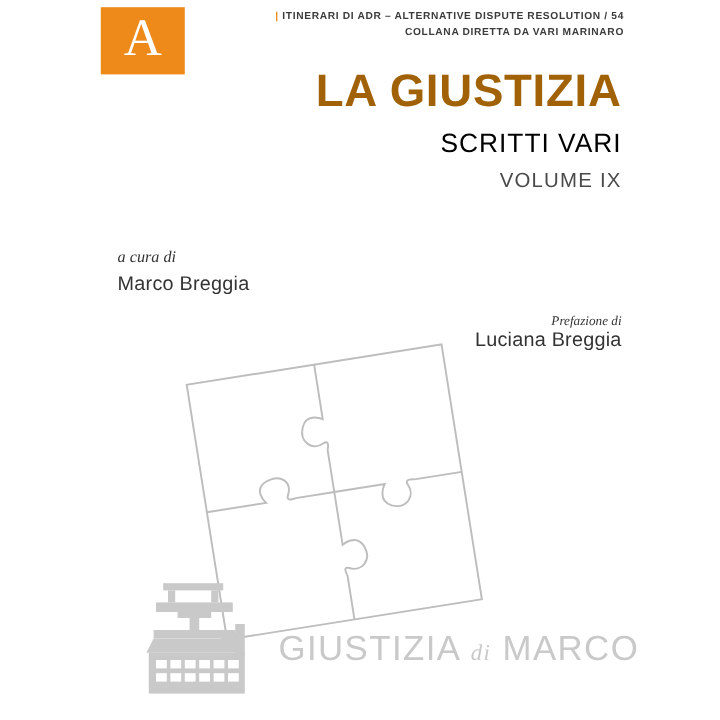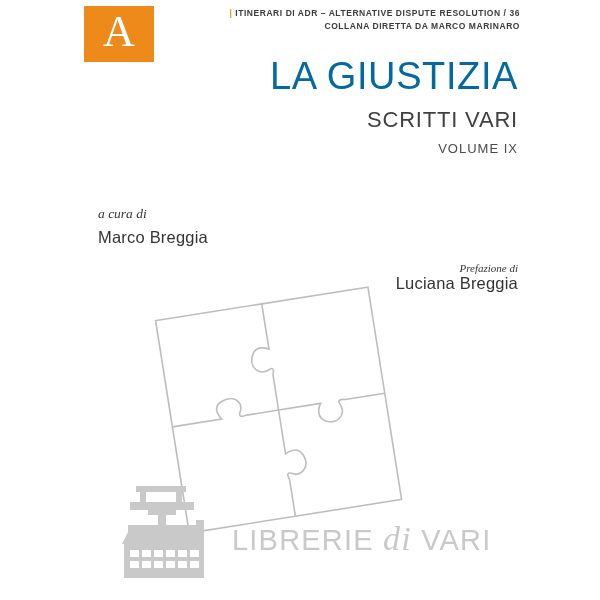--- a/index.html
+++ b/index.html
@@ -73,34 +73,34 @@
   .title-block {
     position: absolute;
     right: 82px;
     top: 56px;
     width: 420px;
     text-align: right;
     color: #2e2e2e;
   }
   .title-l1, .title-l2 {
     font-size: 38px;
-    font-weight: normal;
+    font-weight: bold;
     letter-spacing: 0.6px;
     line-height: 1.08;
-    color: #0369a1;
+    color: #a16207;
   }
   .subtitle {
     font-size: 22px;
     font-weight: normal;
     letter-spacing: 0.8px;
-    color: #404040;
+    color: #000000;
     margin-top: 10px;
   }
   .volume {
-    font-size: 13px;
+    font-size: 17px;
     letter-spacing: 1px;
     color: #4a4a4a;
     margin-top: 8px;
   }
 
   
   .editor-block {
     position: absolute;
     right: 82px;
     top: 206px;
@@ -174,35 +174,35 @@
     left: 232px;
     bottom: 28px;
     font-size: 29px;
     color: #c9c9c9;
     letter-spacing: 1.2px;
     white-space: nowrap;
   }
   .wm-text .it {
     font-family: "Liberation Serif", serif;
     font-style: italic;
-    font-size: 34px;
+    font-size: 19px;
   }
 </style>
 </head>
 <body>
 
 <div class="cover">
 
   <div class="logo-box">
     <span class="logo-glyph">A</span>
   </div>
 
   <div class="series">
-    <div class="series-line1"><span class="bar">|</span> <span>ITINERARI DI ADR – ALTERNATIVE DISPUTE RESOLUTION / 36</span></div>
-    <div class="series-line2">COLLANA DIRETTA DA MARCO MARINARO</div>
+    <div class="series-line1"><span class="bar">|</span> <span>ITINERARI DI ADR – ALTERNATIVE DISPUTE RESOLUTION / 54</span></div>
+    <div class="series-line2">COLLANA DIRETTA DA VARI MARINARO</div>
   </div>
 
   <div class="title-block">
     <div class="title-l1">LA GIUSTIZIA</div>
     <div class="subtitle">SCRITTI VARI</div>
     <div class="volume">VOLUME  IX</div>
   </div>
 
   <div class="editor-block">
     <div class="acuradi">a cura di</div>
@@ -269,19 +269,19 @@
           <rect x="12" y="77" width="9" height="7"></rect>
           <rect x="24" y="77" width="9" height="7"></rect>
           <rect x="36" y="77" width="9" height="7"></rect>
           <rect x="48" y="77" width="9" height="7"></rect>
           <rect x="60" y="77" width="9" height="7"></rect>
           <rect x="72" y="77" width="9" height="7"></rect>
         </g>
       </svg>
     </div>
     <div class="wm-text">
-      <span>LIBRERIE</span>
+      <span>GIUSTIZIA</span>
       <span class="it">di</span>
-      <span>VARI</span>
+      <span>MARCO</span>
     </div>
   </div>
 
 </div>
 
 </body></html>

